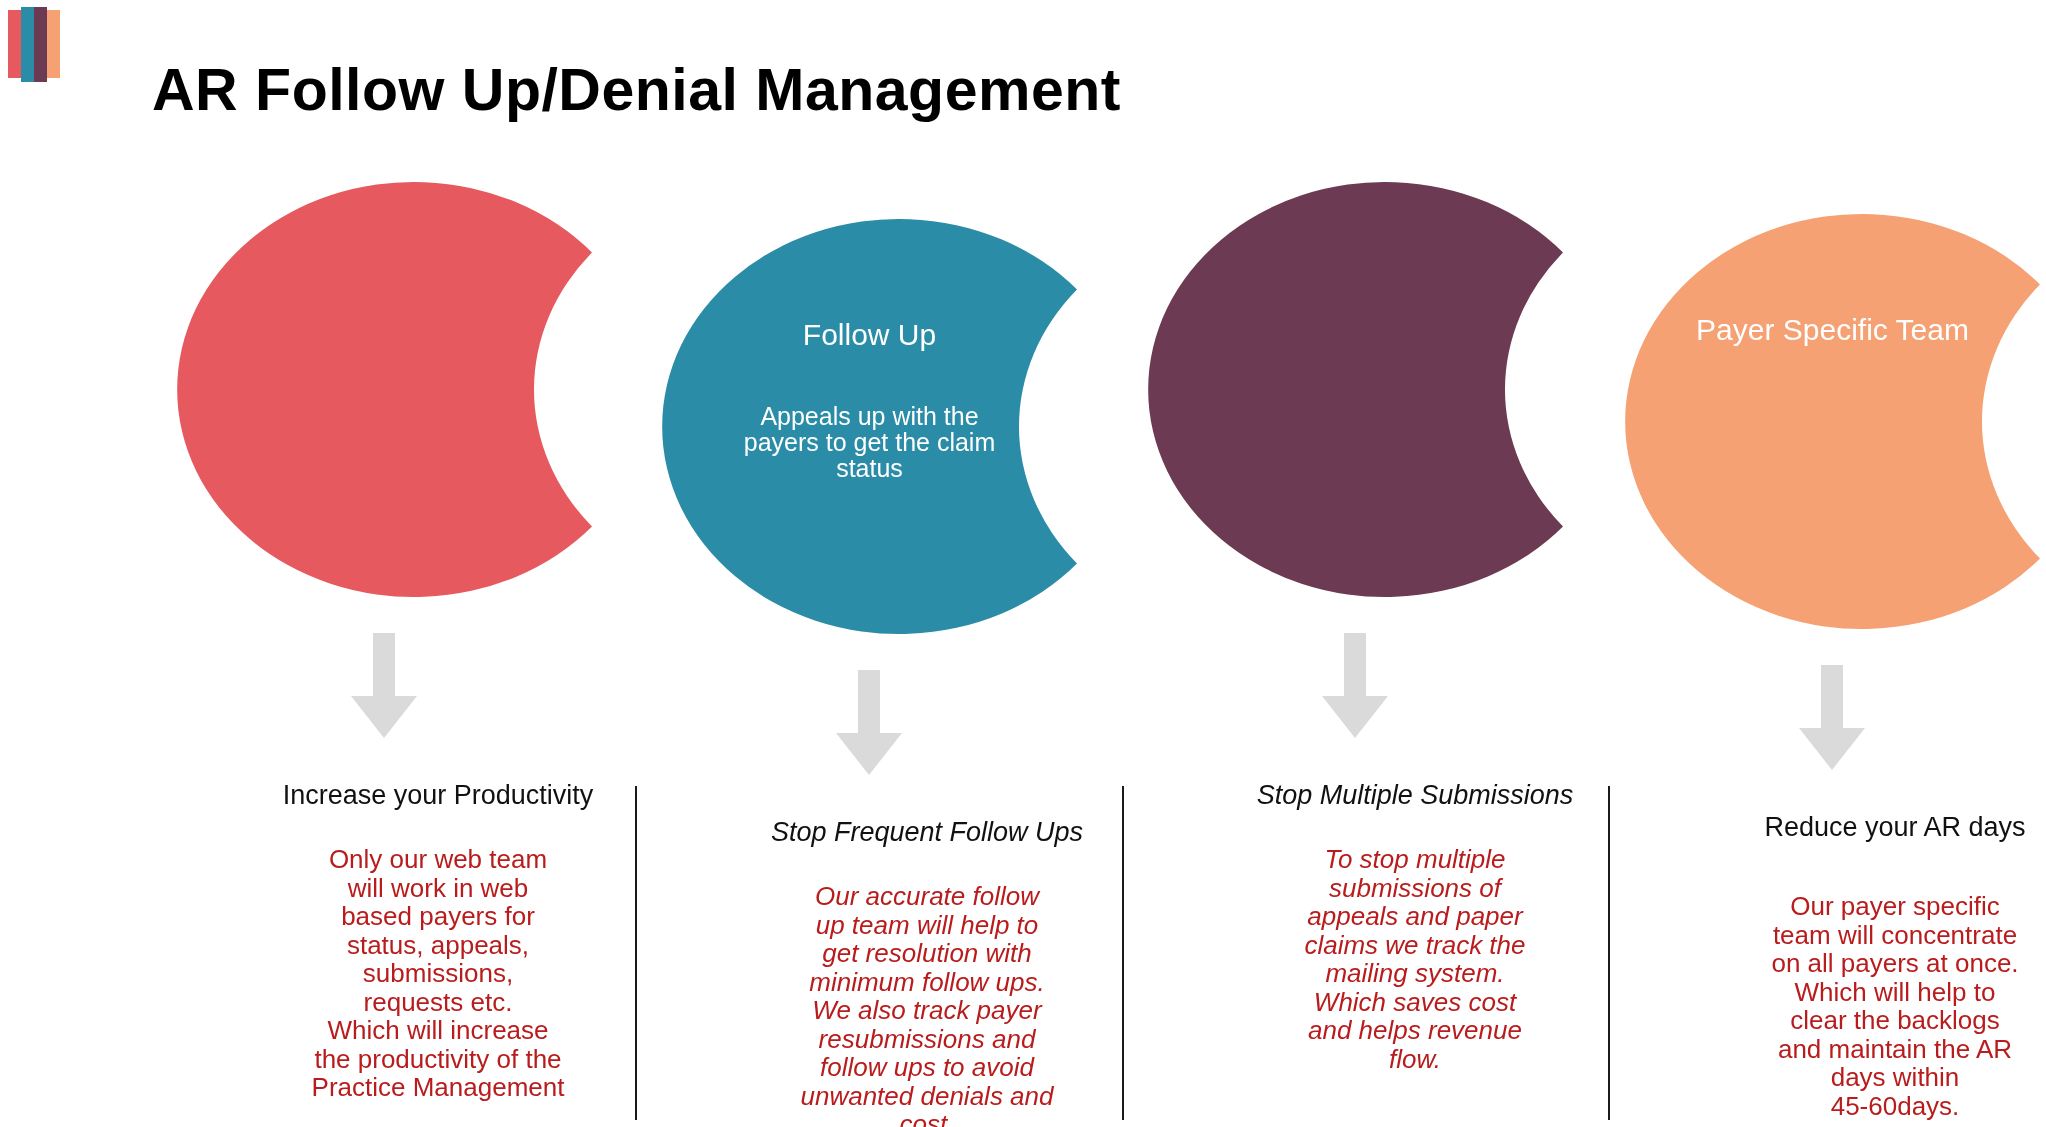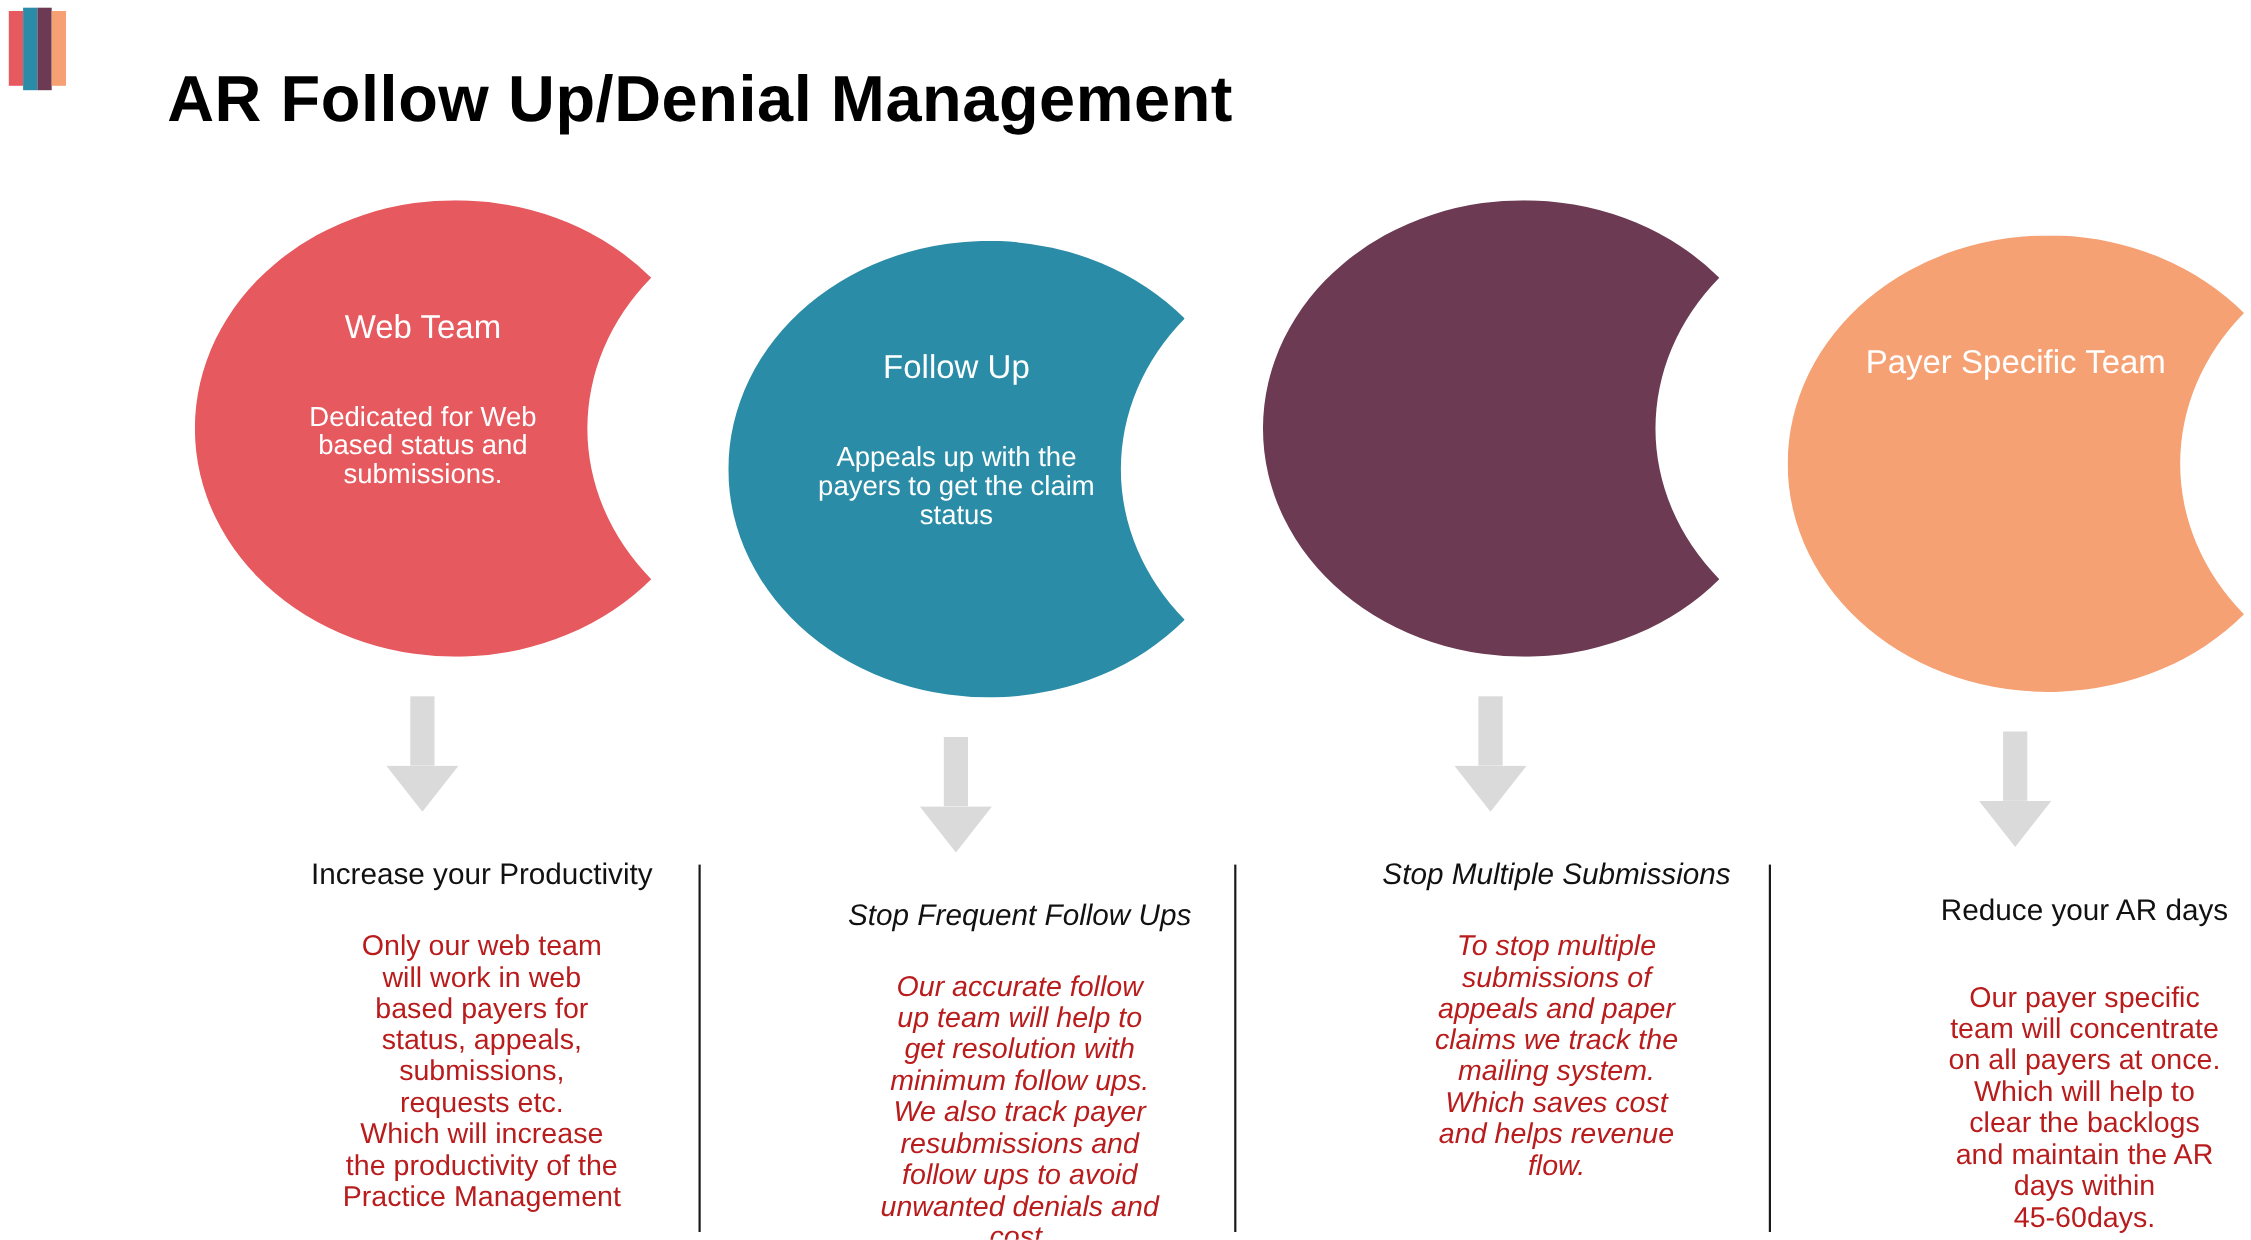--- a/index.html
+++ b/index.html
@@ -64,26 +64,20 @@
   <div class="stripe" style="background-color: rgb(42, 140, 166);"></div>
   <div class="stripe" style="background-color: rgb(108, 58, 83);"></div>
   <div class="stripe" style="background-color: rgb(245, 161, 115);"></div>
 </div>
 <h1 class="page-title">AR Follow Up/Denial Management</h1>
 
 <div class="stage s1">
   <svg class="crescent" viewBox="5 -13.6 199 227.2" preserveAspectRatio="none" aria-hidden="true">
     <path d="M 204 25 A 113.6 113.6 0 1 0 204 175 A 115 115 0 0 1 204 25 Z" fill="#E6595E"></path>
   </svg>
-  <div class="shape-text">
-    <div class="shape-title">Web Team</div>
-    <div class="shape-desc">Dedicated for Web
-based status and
-submissions.</div>
-  </div>
   <div class="arrow">
     <div class="arrow-shaft" style="background-color: rgb(218, 218, 218);"></div>
     <div class="arrow-head" style="background-color: rgb(218, 218, 218);"></div>
   </div>
   <div class="benefit">
     <div class="benefit-title">Increase your Productivity</div>
     <div class="benefit-text">Only our web team
 will work in web
 based payers for
 status, appeals,

